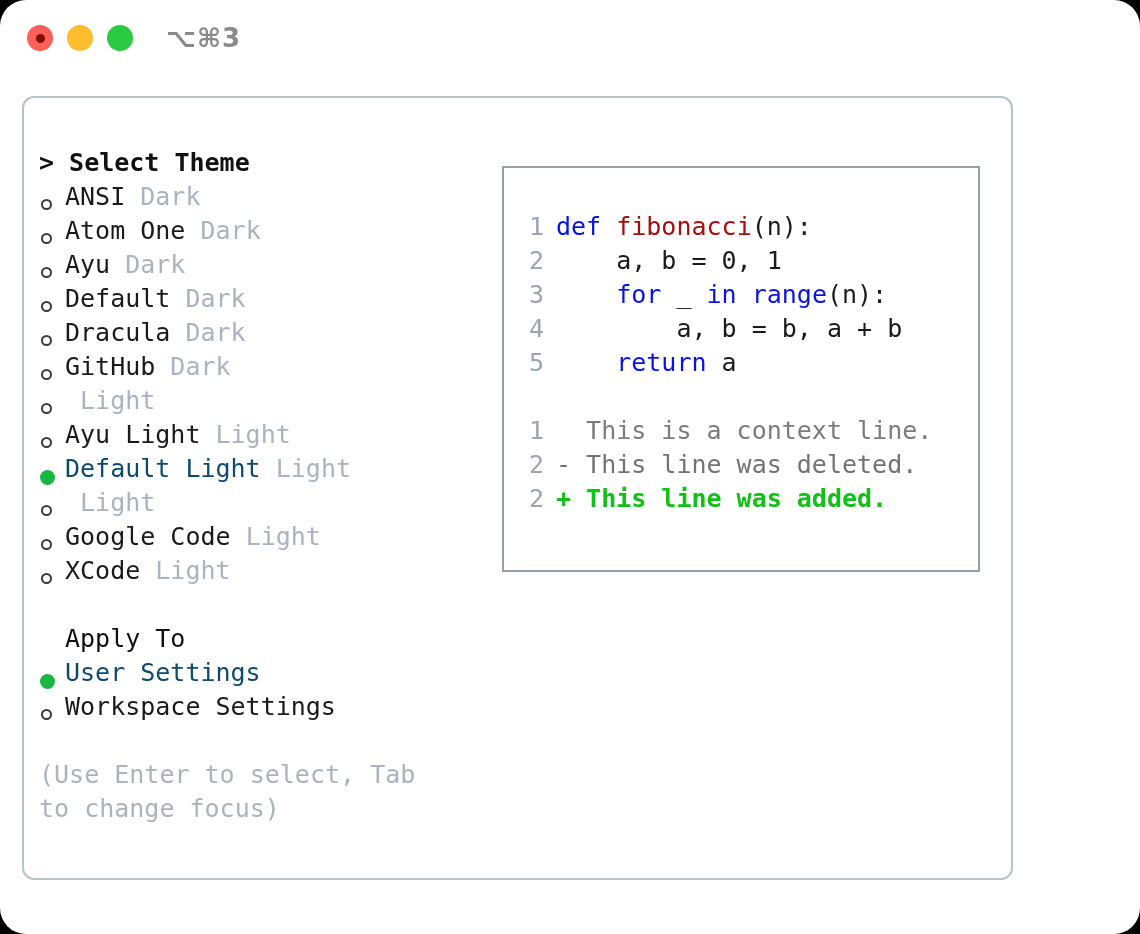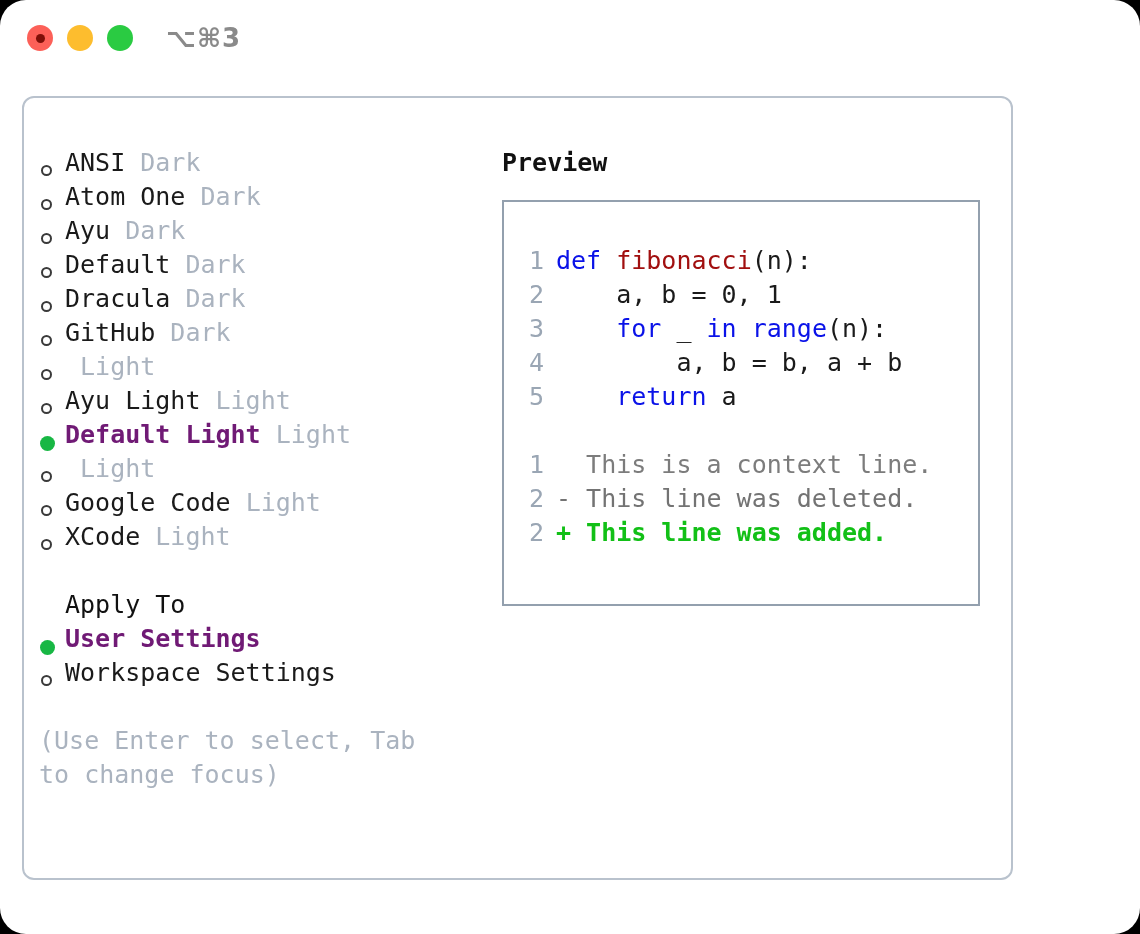--- a/index.html
+++ b/index.html
@@ -137,21 +137,21 @@
   .marker .dot {
     position: absolute;
     left: 1px;
     top: -16px;
     width: 15px;
     height: 15px;
     border-radius: 50%;
     background: #18b744;
   }
   .opt-label { color: #1a1a1a; }
-  .opt-label.sel { color: #701a75; font-weight: bold; }
+  .opt-label.sel { color: #0c4a6e; }
   .opt-tag {
     color: #aab3bf;
     margin-left: 0;
   }
 
   .spacer-sm { height: 34px; }
 
   .apply-header {
     color: #111111;
     font-family: "DejaVu Sans Mono", monospace;
@@ -231,20 +231,21 @@
       <span class="tl-dot tl-min"></span>
       <span class="tl-dot tl-max"></span>
     </div>
     <div class="window-title">⌥⌘3</div>
   </div>
 
   <div class="panel">
     <div class="panel-inner">
 
       <div class="left-col">
+        <div class="section-header">&gt; Select Theme</div>
         <div id="theme-list">
             <div class="opt-row"><span class="marker"><span class="ring"></span></span><span class="opt-label">ANSI</span><span class="opt-tag"> Dark</span></div>
             <div class="opt-row"><span class="marker"><span class="ring"></span></span><span class="opt-label">Atom One</span><span class="opt-tag"> Dark</span></div>
             <div class="opt-row"><span class="marker"><span class="ring"></span></span><span class="opt-label">Ayu</span><span class="opt-tag"> Dark</span></div>
             <div class="opt-row"><span class="marker"><span class="ring"></span></span><span class="opt-label">Default</span><span class="opt-tag"> Dark</span></div>
             <div class="opt-row"><span class="marker"><span class="ring"></span></span><span class="opt-label">Dracula</span><span class="opt-tag"> Dark</span></div>
             <div class="opt-row"><span class="marker"><span class="ring"></span></span><span class="opt-label">GitHub</span><span class="opt-tag"> Dark</span></div>
             <div class="opt-row"><span class="marker"><span class="ring"></span></span><span class="opt-tag"> Light</span></div>
             <div class="opt-row"><span class="marker"><span class="ring"></span></span><span class="opt-label">Ayu Light</span><span class="opt-tag"> Light</span></div>
             <div class="opt-row"><span class="marker"><span class="dot"></span></span><span class="opt-label sel">Default Light</span><span class="opt-tag"> Light</span></div>
@@ -258,21 +259,20 @@
         <div class="apply-header">Apply To</div>
         <div id="apply-list">
             <div class="opt-row"><span class="marker"><span class="dot"></span></span><span class="opt-label sel">User Settings</span></div>
             <div class="opt-row"><span class="marker"><span class="ring"></span></span><span class="opt-label">Workspace Settings</span></div>
           </div>
 
         <div class="hint">(Use Enter to select, Tab to change focus)</div>
       </div>
 
       <div class="right-col">
-        <div class="preview-title">Preview</div>
         <div class="preview-box">
           <div class="code" id="code-block"><span class="code-line"><span class="lnum">1</span><span class="kw">def </span><span class="fn">fibonacci</span><span class="pl">(n):</span></span><span class="code-line"><span class="lnum">2</span><span class="pl">    a, b = 0, 1</span></span><span class="code-line"><span class="lnum">3</span><span class="pl">    </span><span class="kw">for</span><span class="pl"> _ </span><span class="kw">in range</span><span class="pl">(n):</span></span><span class="code-line"><span class="lnum">4</span><span class="pl">        a, b = b, a + b</span></span><span class="code-line"><span class="lnum">5</span><span class="pl">    </span><span class="kw">return</span><span class="pl"> a</span></span><span class="gap-line"></span><span class="code-line"><span class="lnum">1</span><span class="ctx">  This is a context line.</span></span><span class="code-line"><span class="lnum">2</span><span class="del">- This line was deleted.</span></span><span class="code-line"><span class="lnum">2</span><span class="add">+ This line was added.</span></span></div>
         </div>
       </div>
 
     </div>
   </div>
 </div>
 
 </body></html>

